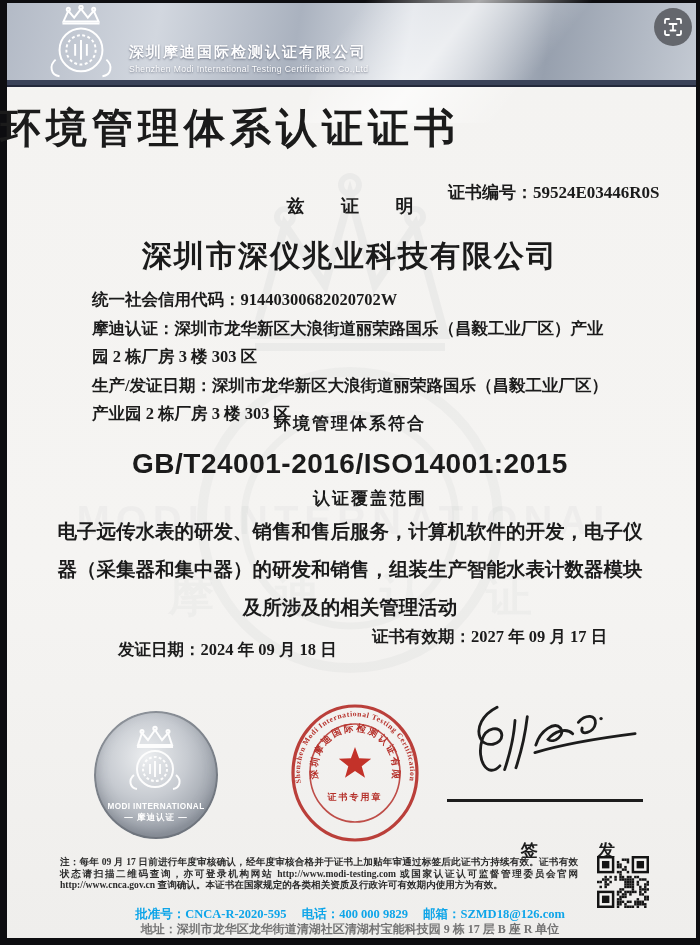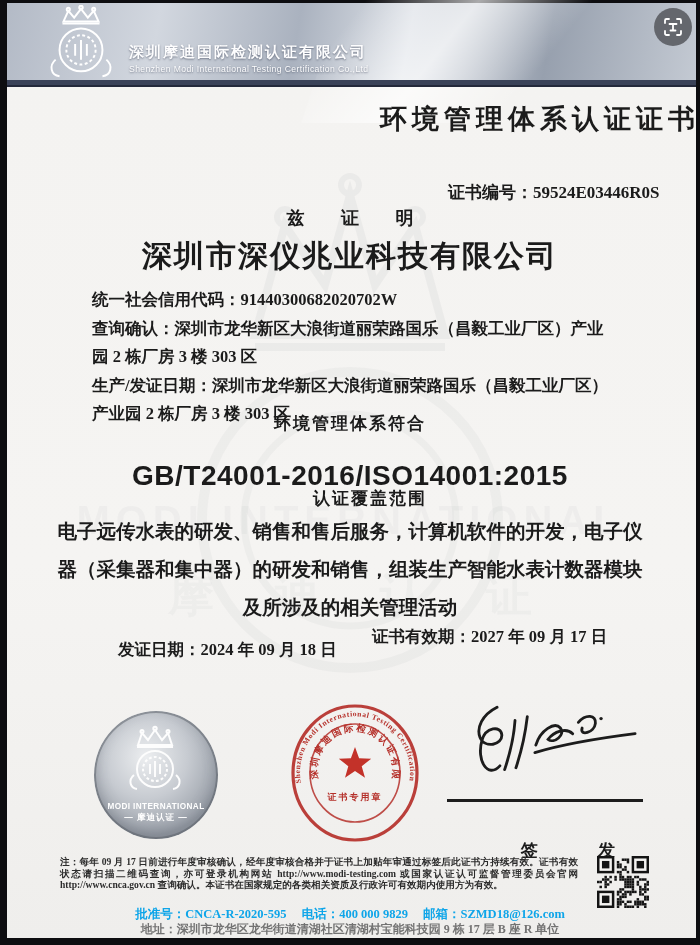--- a/index.html
+++ b/index.html
@@ -18,28 +18,28 @@
   .band-names{position:absolute;left:122px;top:40px;color:#fdfdfe;text-shadow:0 1px 2px rgba(40,48,70,.55);}
   .band-cn{font-size:15px;font-weight:bold;letter-spacing:2px;font-family:"Liberation Sans",sans-serif;}
   .band-en{font-size:8.6px;letter-spacing:.4px;font-family:"Liberation Sans",sans-serif;margin-top:2px;}
   
   .scan-btn{position:absolute;left:654px;top:8px;width:38px;height:38px;border-radius:50%;
         background:rgba(88,90,96,.88);display:flex;align-items:center;justify-content:center;z-index:9;cursor:pointer;}
   
   .wm{position:absolute;pointer-events:none;}
   .wm-text{width:100%;text-align:center;font-weight:bold;color:#8a8f96;}
   
-  .title{position:absolute;left:0;width:100%;top:101px;text-align:right;font-size:27px;font-weight:bold;letter-spacing:5px;}
+  .title{position:absolute;left:0;width:100%;top:101px;text-align:left;font-size:41px;font-weight:bold;letter-spacing:5px;}
   .cert-no{position:absolute;left:448px;top:181px;font-size:17px;font-weight:bold;}
-  .declaration{position:absolute;left:0;width:100%;top:206px;text-align:center;font-size:18px;font-weight:bold;letter-spacing:16px;text-indent:16px;}
+  .declaration{position:absolute;left:0;width:100%;top:194px;text-align:center;font-size:18px;font-weight:bold;letter-spacing:16px;text-indent:16px;}
   .company{position:absolute;left:0;width:100%;top:236px;text-align:center;font-size:30px;font-weight:bold;letter-spacing:2px;}
   .info{position:absolute;left:92px;top:286px;width:522px;font-size:16.5px;font-weight:bold;line-height:28.5px;}
   .info p{margin:0;}
   .conform{position:absolute;left:0;width:100%;top:412px;text-align:center;font-size:17px;font-weight:bold;letter-spacing:2px;}
-  .standard{position:absolute;left:0;width:100%;top:460px;text-align:center;font-size:28px;font-weight:bold;
+  .standard{position:absolute;left:0;width:100%;top:448px;text-align:center;font-size:28px;font-weight:bold;
             font-family:"Liberation Sans","DejaVu Sans",sans-serif;letter-spacing:.5px;}
   .scope-label{position:absolute;left:0;width:100%;top:487px;text-align:center;font-size:17px;font-weight:bold;letter-spacing:2px;padding-left:20px;}
   .scope{position:absolute;left:48px;right:48px;top:513px;text-align:center;font-size:19.5px;font-weight:bold;line-height:38px;}
   .date-item{position:absolute;top:626px;font-size:16.5px;font-weight:bold;}
   .date-issue{left:118px;margin-top:13px;} .date-valid{left:372px;}
   
   .gray-seal{position:absolute;left:94px;top:711px;width:124px;height:128px;border-radius:50%;
       background:radial-gradient(circle at 42% 36%,#eceef0 0%,#c7cbd1 38%,#9aa0a9 72%,#84899311 100%),radial-gradient(circle,#b9bec5 60%,#8b9099 100%);
       box-shadow:inset 0 0 0 2px rgba(90,95,104,.5), inset 0 -6px 14px rgba(70,75,85,.35);}
   .red-seal{position:absolute;left:288px;top:701px;width:134px;height:144px;}
@@ -110,21 +110,21 @@
 
   <div class="title">环境管理体系认证证书</div>
 
   <div class="cert-no"><span>证书编号：</span><span>59524E03446R0S</span></div>
 
   <div class="declaration">兹 证 明</div>
   <div class="company">深圳市深仪兆业科技有限公司</div>
 
   <div class="info">
     <p><span>统一社会信用代码：</span><span>91440300682020702W</span></p>
-    <p><span>查询确认：</span><span>深圳市龙华新区大浪街道丽荣路国乐（昌毅工业厂区）产业园 2 栋厂房 3 楼 303 区</span></p>
+    <p><span>摩迪认证：</span><span>深圳市龙华新区大浪街道丽荣路国乐（昌毅工业厂区）产业园 2 栋厂房 3 楼 303 区</span></p>
     <p><span>生产/发证日期：</span><span>深圳市龙华新区大浪街道丽荣路国乐（昌毅工业厂区）产业园 2 栋厂房 3 楼 303 区</span></p>
   </div>
 
   <div class="conform">环境管理体系符合</div>
   <div class="standard">GB/T24001-2016/ISO14001:2015</div>
   <div class="scope-label">认证覆盖范围</div>
   <div class="scope">电子远传水表的研发、销售和售后服务，计算机软件的开发，电子仪器（采集器和集中器）的研发和销售，组装生产智能水表计数器模块及所涉及的相关管理活动</div>
 
   <div class="date-item date-issue"><span>发证日期：</span><span>2024 年 09 月 18 日</span></div>
   <div class="date-item date-valid"><span>证书有效期：</span><span>2027 年 09 月 17 日</span></div>

